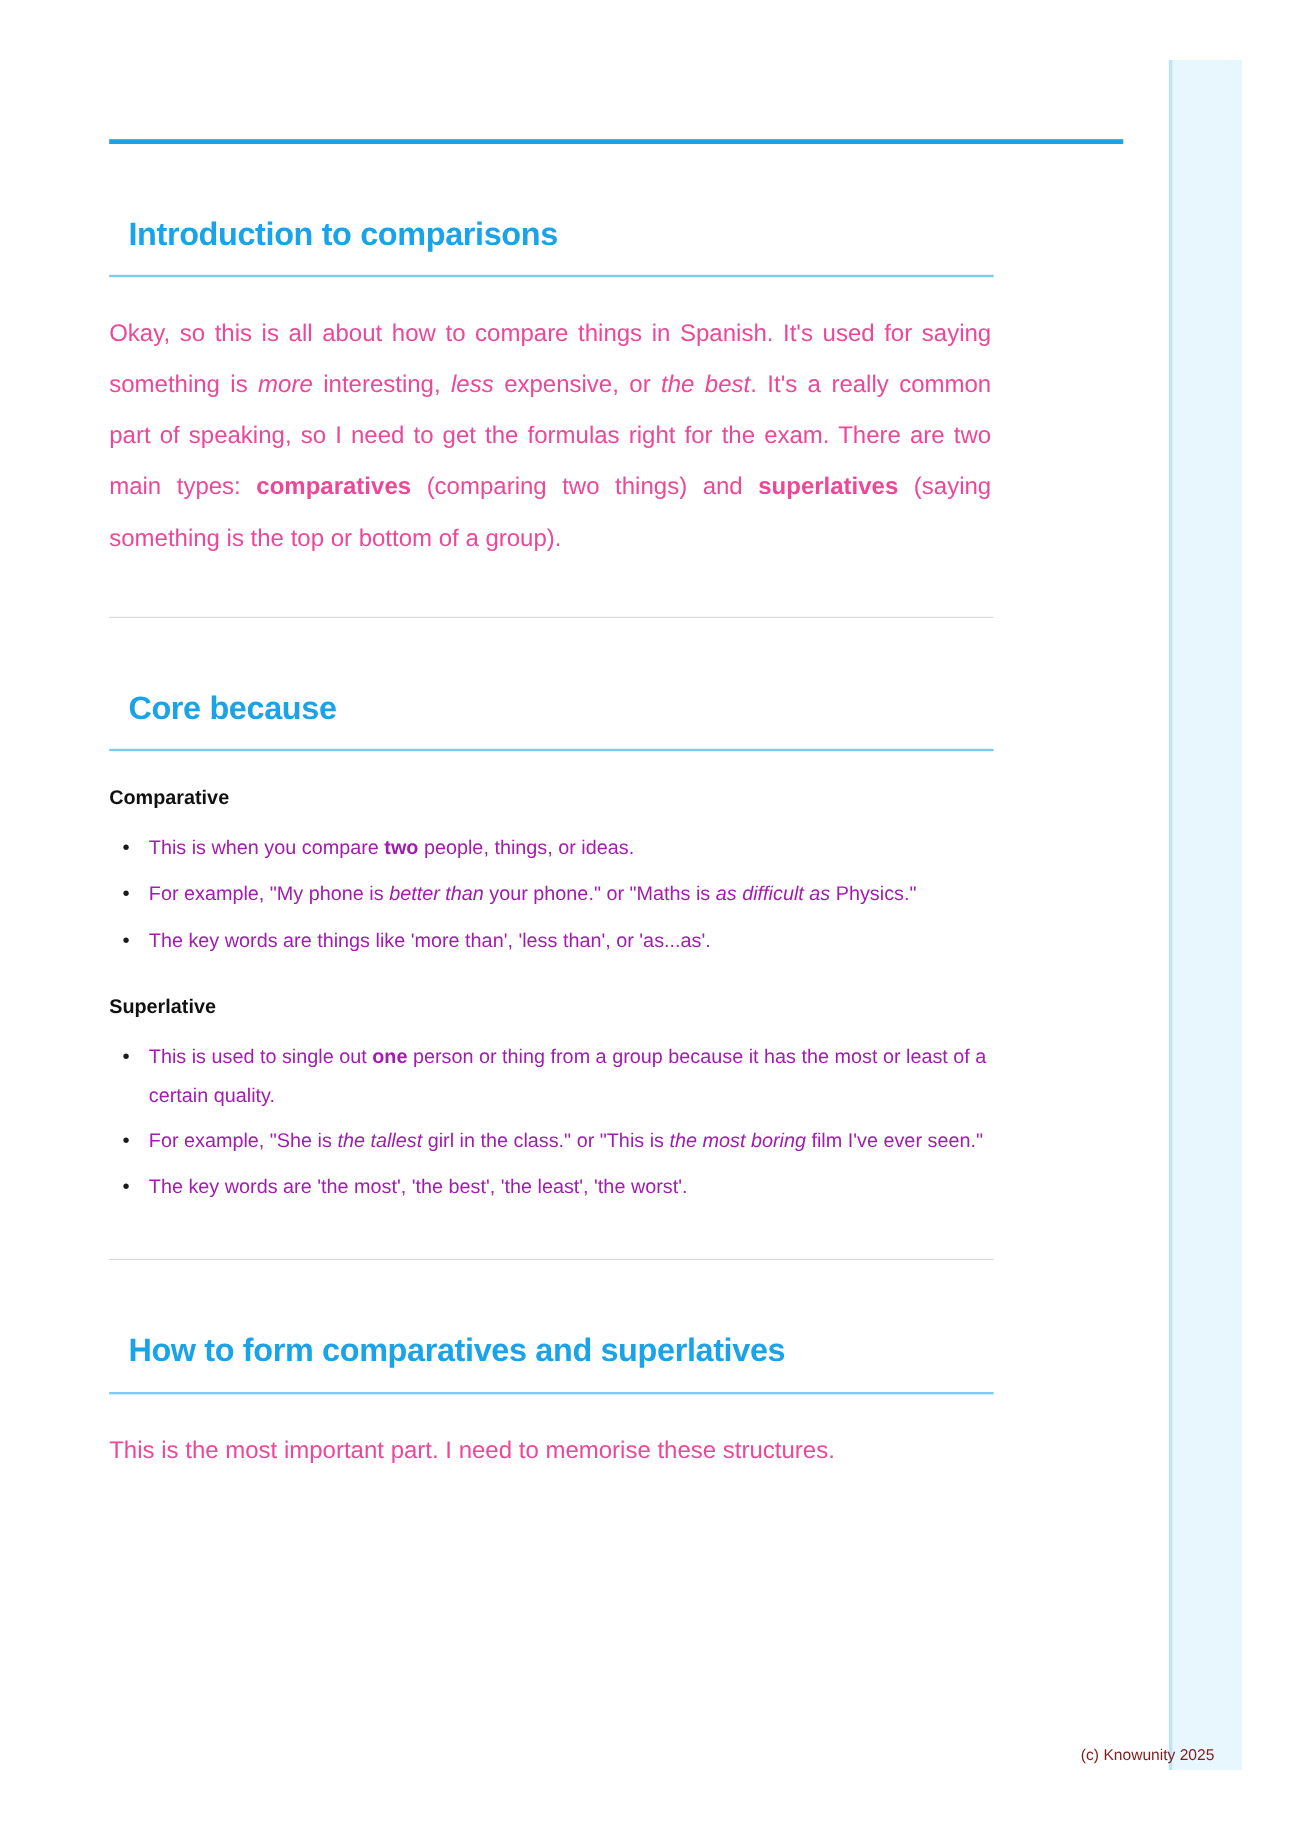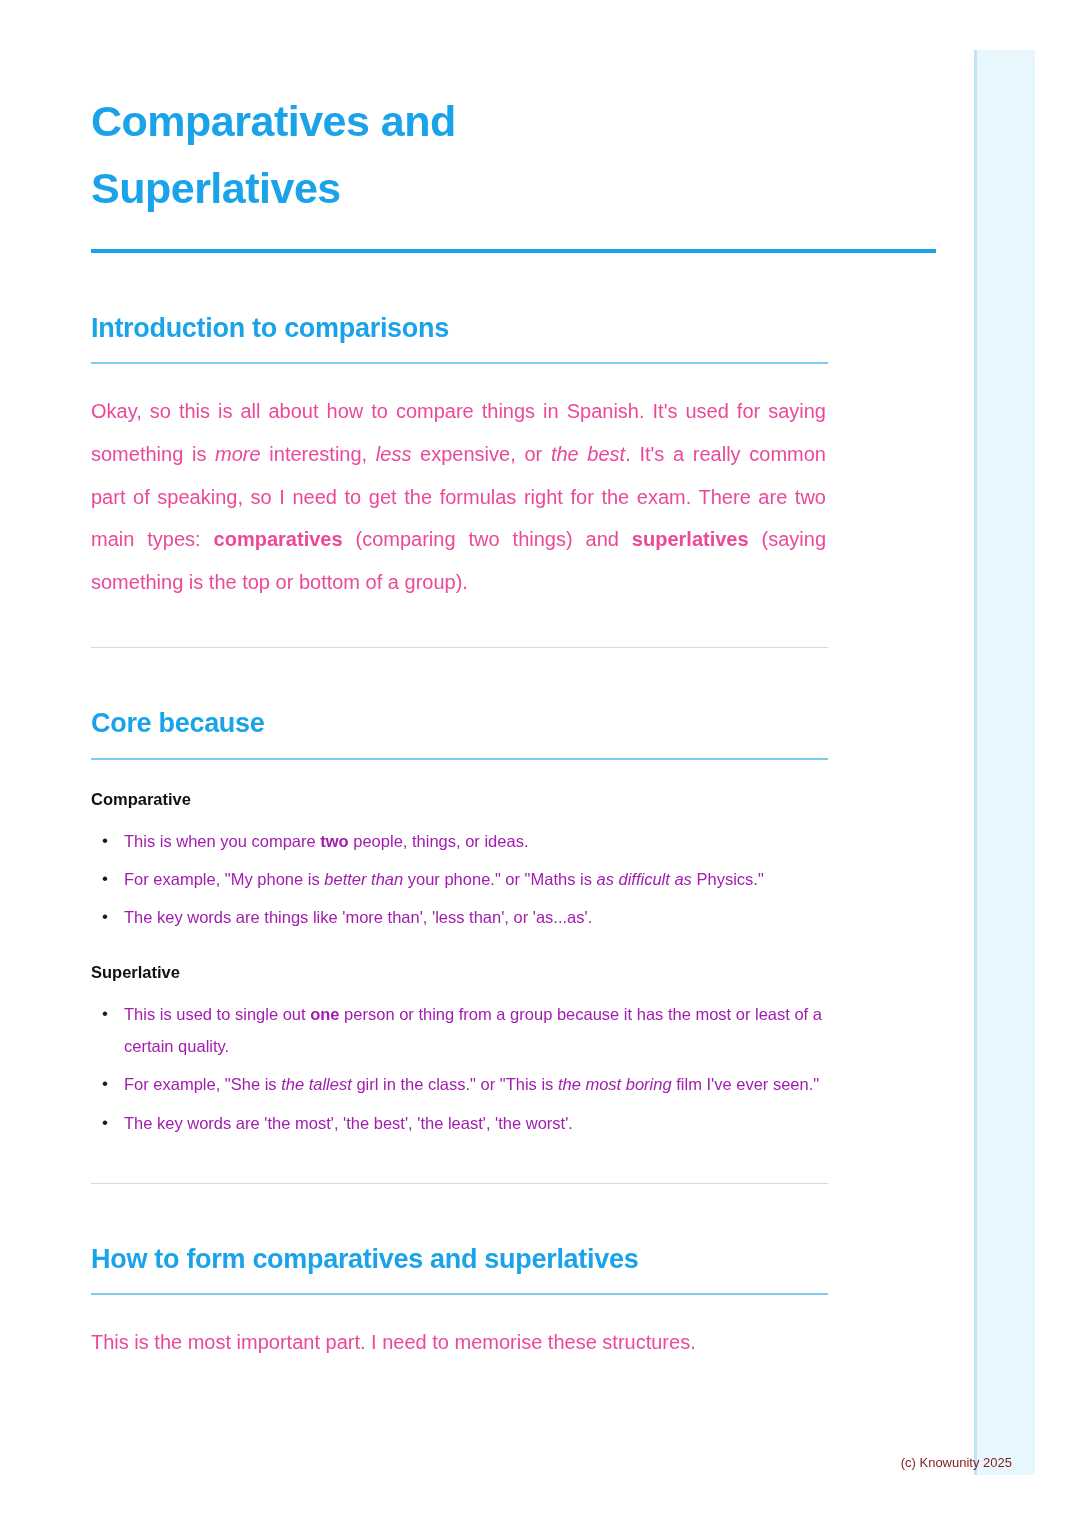--- a/index.html
+++ b/index.html
@@ -54,21 +54,21 @@
   .title-rule {
     margin-top: 28px;
     width: 845px;
     height: 4px;
     background: #1aa3e8;
   }
   h2.section-title {
     font-size: 27px;
     font-weight: bold;
     color: #1aa3e8;
-    margin: 56px 0 0 0;
+    margin: 56px 0 0 16px;
     line-height: 1.45;
     letter-spacing: -0.3px;
   }
   h2.section-title.wide {
     width: 600px;
   }
   .section-rule {
     margin-top: 14px;
     width: 737px;
     height: 2px;
@@ -133,21 +133,20 @@
 </head>
 <body>
 
 <div class="page">
 
   <div class="side-strip"></div>
   <div class="side-strip-edge"></div>
 
   <div class="content">
 
-    <h1 class="doc-title">Comparatives and Superlatives</h1>
     <div class="title-rule"></div>
 
     <h2 class="section-title">Introduction to comparisons</h2>
     <div class="section-rule"></div>
     <p class="body-text">Okay, so this is all about how to compare things in Spanish. It's used for saying something is <em>more</em> interesting, <em>less</em> expensive, or <em>the best</em>. It's a really common part of speaking, so I need to get the formulas right for the exam. There are two main types: <strong>comparatives</strong> (comparing two things) and <strong>superlatives</strong> (saying something is the top or bottom of a group).</p>
 
     <div class="divider"></div>
 
     <h2 class="section-title">Core because</h2>
     <div class="section-rule"></div>

